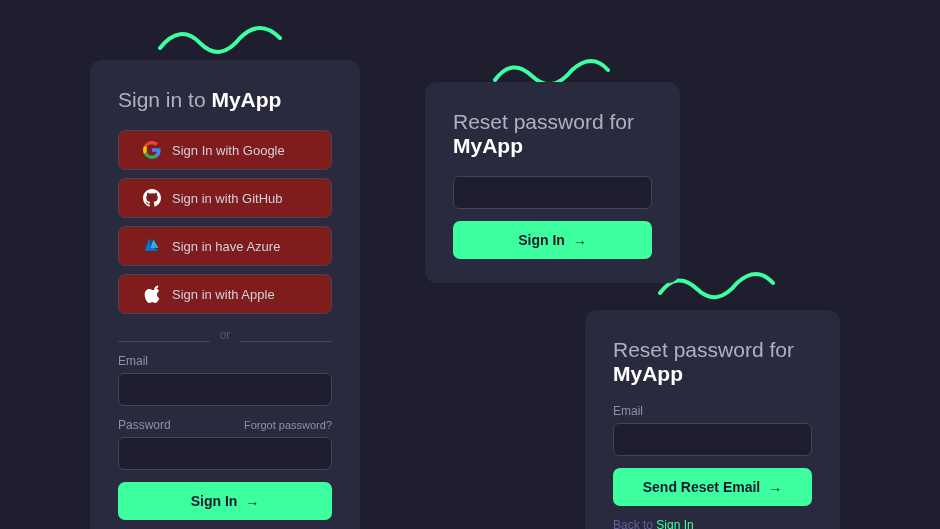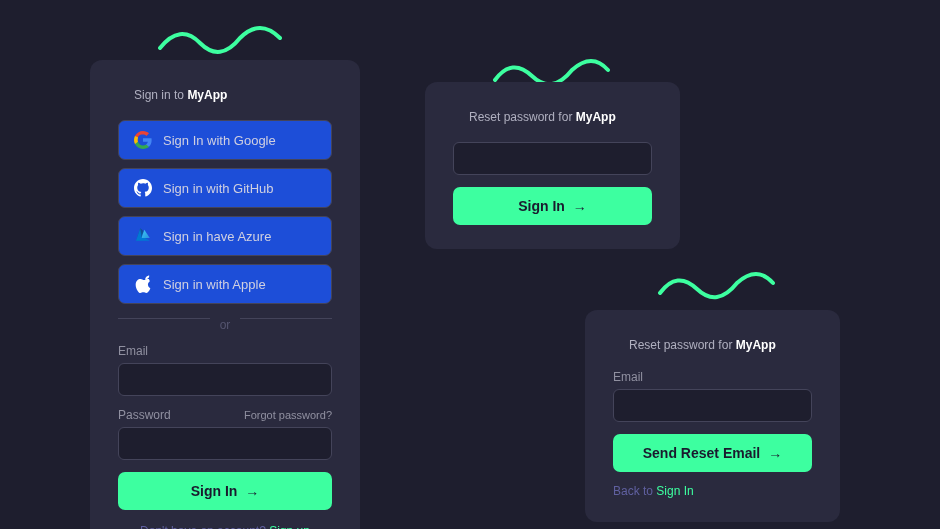--- a/index.html
+++ b/index.html
@@ -36,60 +36,59 @@
     }
 
     
     .card-signin {
       left: 90px;
       top: 60px;
       width: 270px;
     }
 
     .card-title {
-      font-size: 12px;
+      font-size: 21px;
       color: #b0b0c0;
       margin-bottom: 18px;
       font-weight: 400;
-      margin-left: 16px;
     }
 
     .card-title strong {
       color: #ffffff;
       font-weight: 700;
     }
 
     .social-btn {
       display: flex;
       align-items: center;
       gap: 10px;
       width: 100%;
-      background: #1d4ed8;
+      background: #7f1d1d;
       border: 1px solid #44445a;
       border-radius: 7px;
-      padding: 9px 14px;
+      padding: 9px 23px;
       color: #d0d0e0;
       font-size: 13px;
       cursor: pointer;
       margin-bottom: 8px;
       transition: background 0.15s;
     }
 
     .icon-wrap {
       width: 20px;
       height: 20px;
       display: flex;
       align-items: center;
       justify-content: center;
       flex-shrink: 0;
     }
 
     .divider {
       display: flex;
-      align-items: flex-start;
+      align-items: flex-end;
       gap: 10px;
       margin: 14px 0 12px;
       color: #555570;
       font-size: 12px;
     }
 
     .divider::before,
     .divider::after {
       content: '';
       flex: 1;

